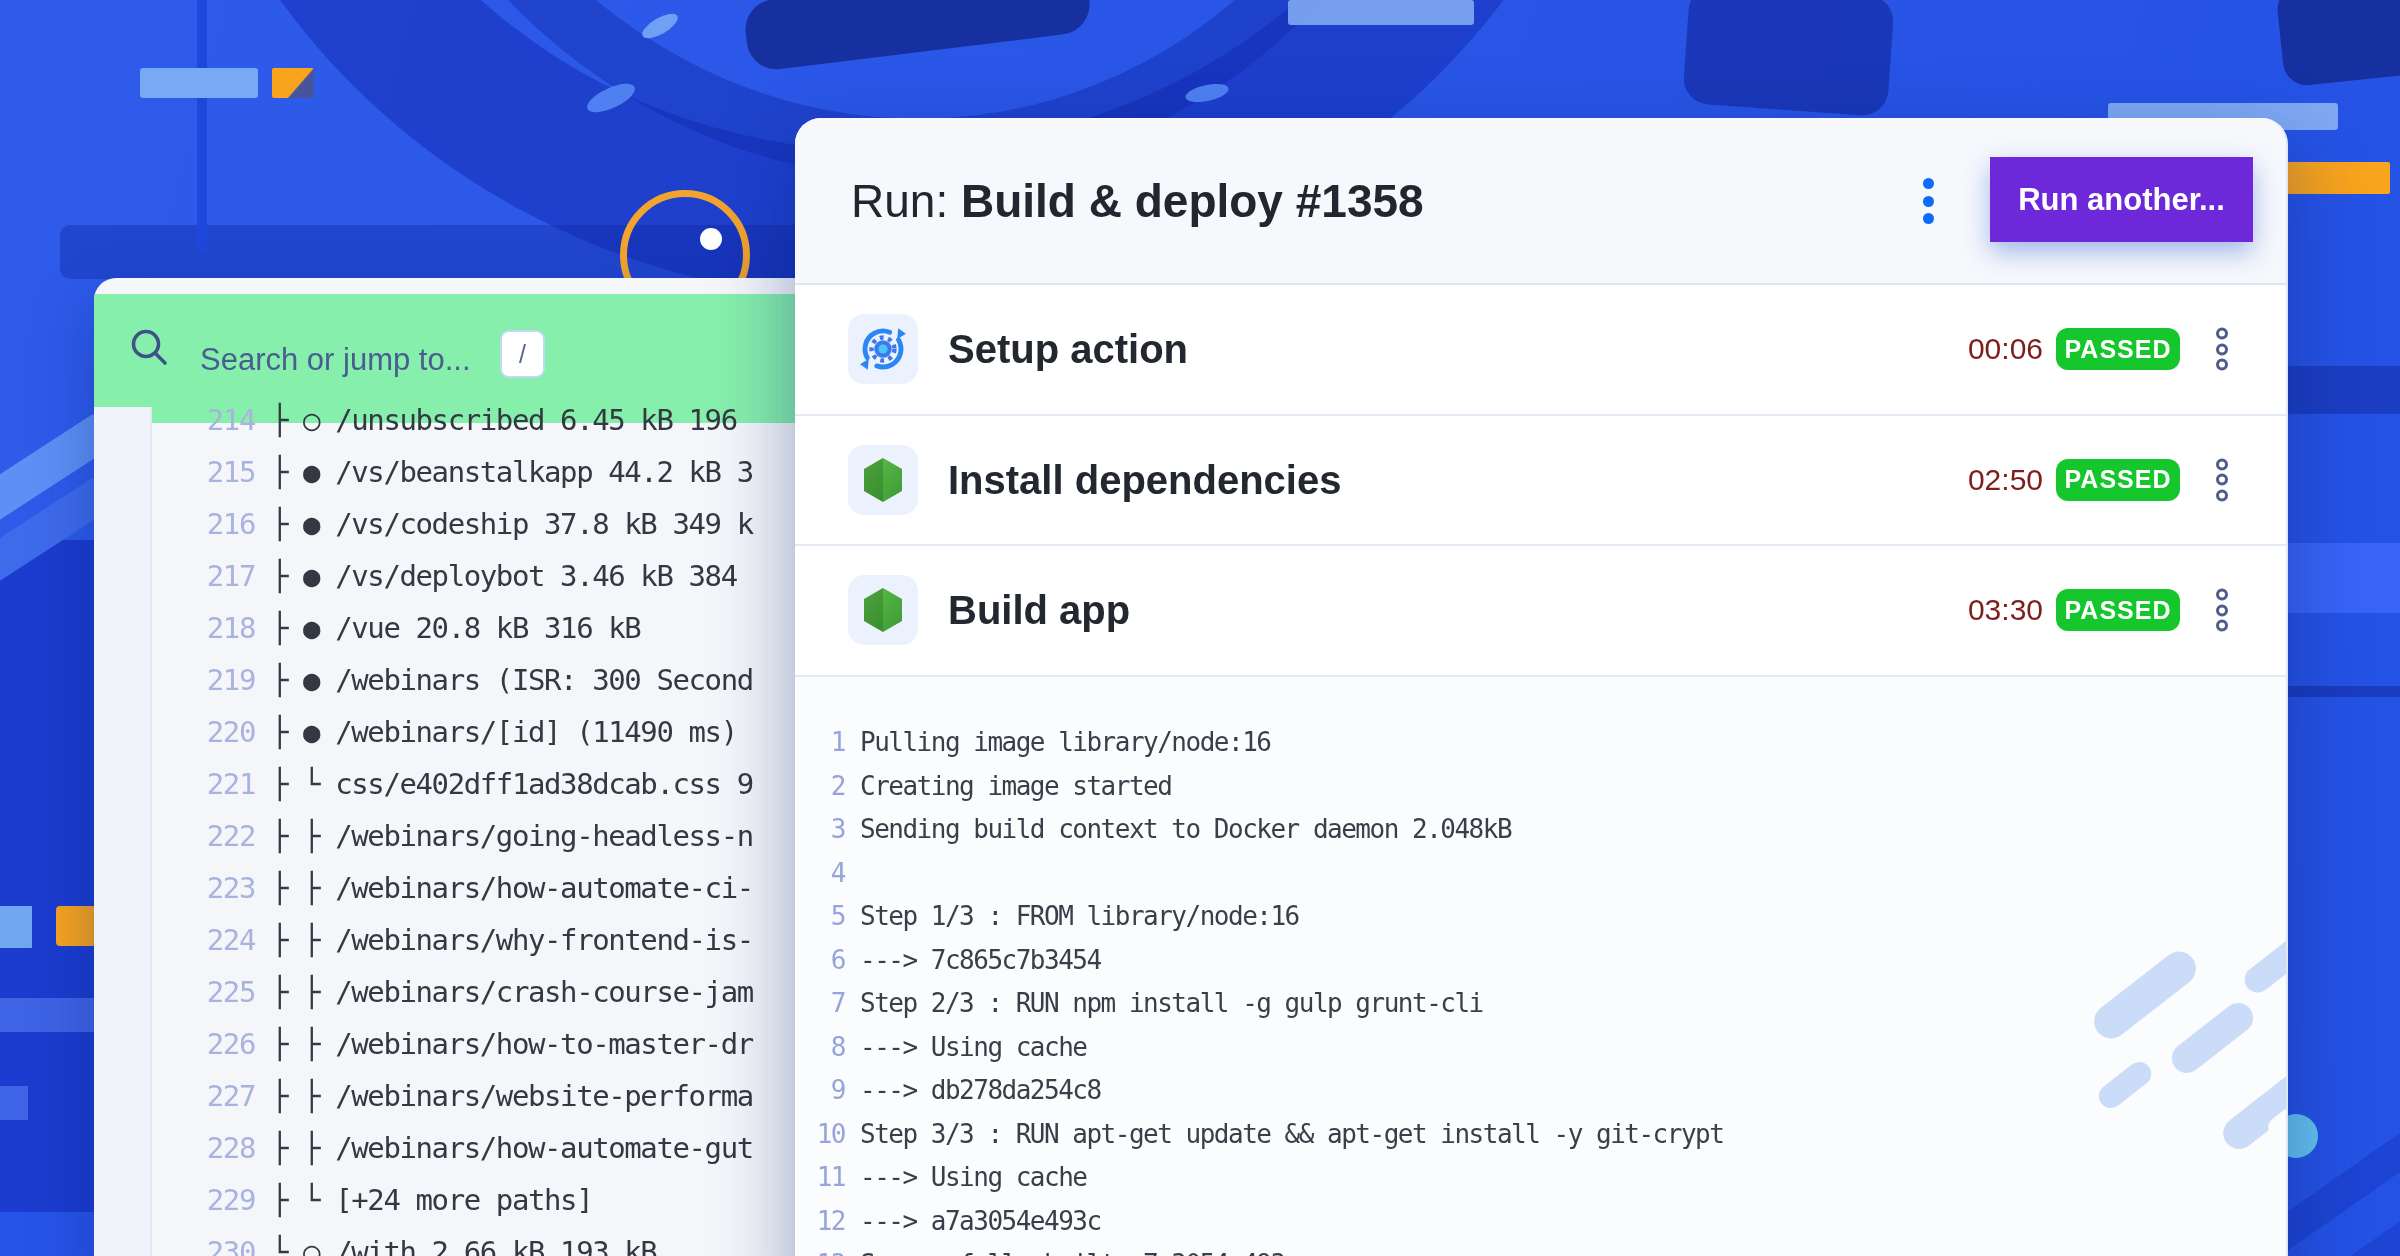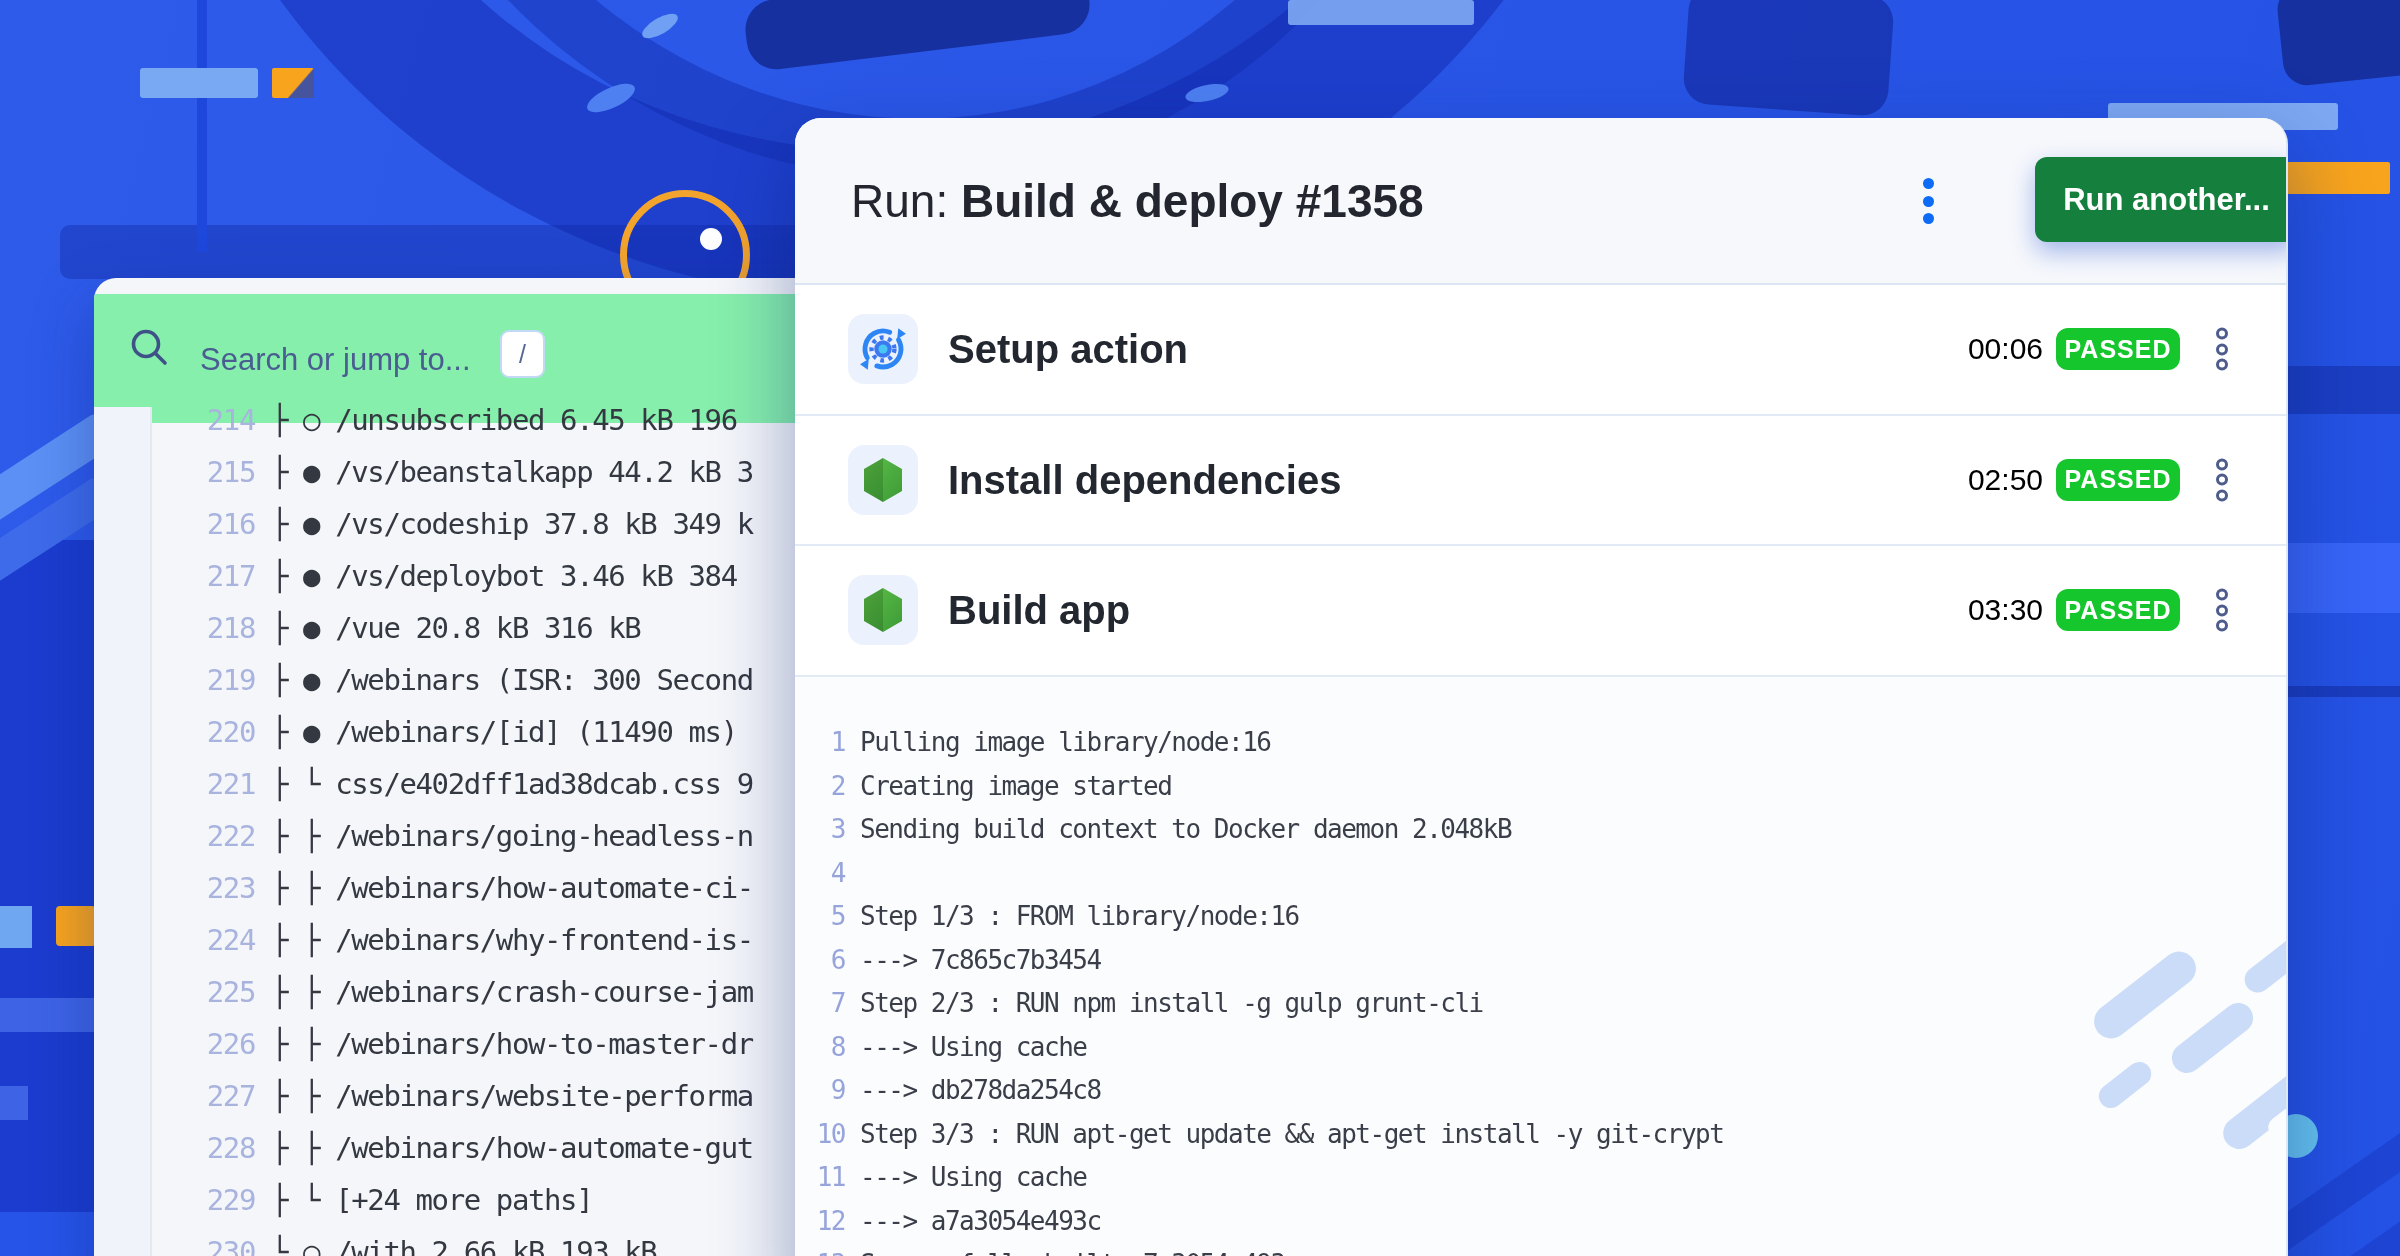--- a/index.html
+++ b/index.html
@@ -65,28 +65,28 @@
   
   .run-card{left:795px;top:118px;width:1493px;height:1190px;background:#FFFFFF;border-radius:26px;
             overflow:hidden;z-index:10;box-shadow:0 30px 80px rgba(8,30,110,.40);
             border-right:2px solid #DDE7F4;box-sizing:border-box;}
   .card-header{position:relative;height:167px;background:#F6F8FC;border-bottom:2px solid #DCE6F3;
                display:flex;align-items:center;padding-left:56px;box-sizing:border-box;}
   .card-title{font-size:46px;color:#23262E;}
   .card-title b{font-weight:700;}
   .kebab{position:absolute;left:1128px;top:60px;display:flex;flex-direction:column;gap:6.5px;cursor:pointer;}
   .kebab .dot{width:11px;height:11px;border-radius:50%;background:#0E6BF5;}
-  .run-btn{position:absolute;left:1240px;top:39px;width:263px;height:85px;background:#15803d;border:none;
-           border-radius:12px;color:#fff;font-family:"Liberation Sans",sans-serif;font-size:31px;font-weight:700;
+  .run-btn{position:absolute;left:1195px;top:39px;width:263px;height:85px;background:#6d28d9;border:none;
+           border-radius:0;color:#fff;font-family:"Liberation Sans",sans-serif;font-size:31px;font-weight:700;
            box-shadow:0 10px 24px rgba(10,60,200,.35);cursor:pointer;}
   .action-row{position:relative;height:130.5px;border-bottom:2px solid #E2EAF6;background:#fff;box-sizing:border-box;}
   .icon-box{position:absolute;left:53px;top:50%;transform:translateY(-50%);width:70px;height:70px;
             background:#ECF2FD;border-radius:16px;display:flex;align-items:center;justify-content:center;}
   .action-name{position:absolute;left:153px;top:50%;transform:translateY(-50%);font-size:40px;font-weight:700;color:#23272F;}
-  .action-time{position:absolute;right:243px;top:50%;transform:translateY(-50%);font-size:30px;color:#000000;}
+  .action-time{position:absolute;right:243px;top:50%;transform:translateY(-50%);font-size:30px;color:#7f1d1d;}
   .badge{position:absolute;right:106px;top:50%;transform:translateY(-50%);width:124px;height:42px;border-radius:12px;
          background:#15C62D;color:#fff;font-size:25px;font-weight:700;letter-spacing:1px;
          display:flex;align-items:center;justify-content:center;}
   .row-kebab{position:absolute;right:58px;top:50%;transform:translateY(-50%);display:flex;flex-direction:column;gap:3.5px;cursor:pointer;}
   .ringdot{width:12px;height:12px;border:3.5px solid #4D5C8A;border-radius:50%;background:#fff;box-sizing:border-box;}
 
   
   .log-section{position:absolute;left:0;top:558.5px;right:0;bottom:0;background:#FBFCFE;}
   .pblob{position:absolute;background:#CBDCF8;border-radius:18px;transform:rotate(-38deg);}
   .wblob{position:absolute;background:#FBFCFE;border-radius:14px;transform:rotate(-38deg);}

